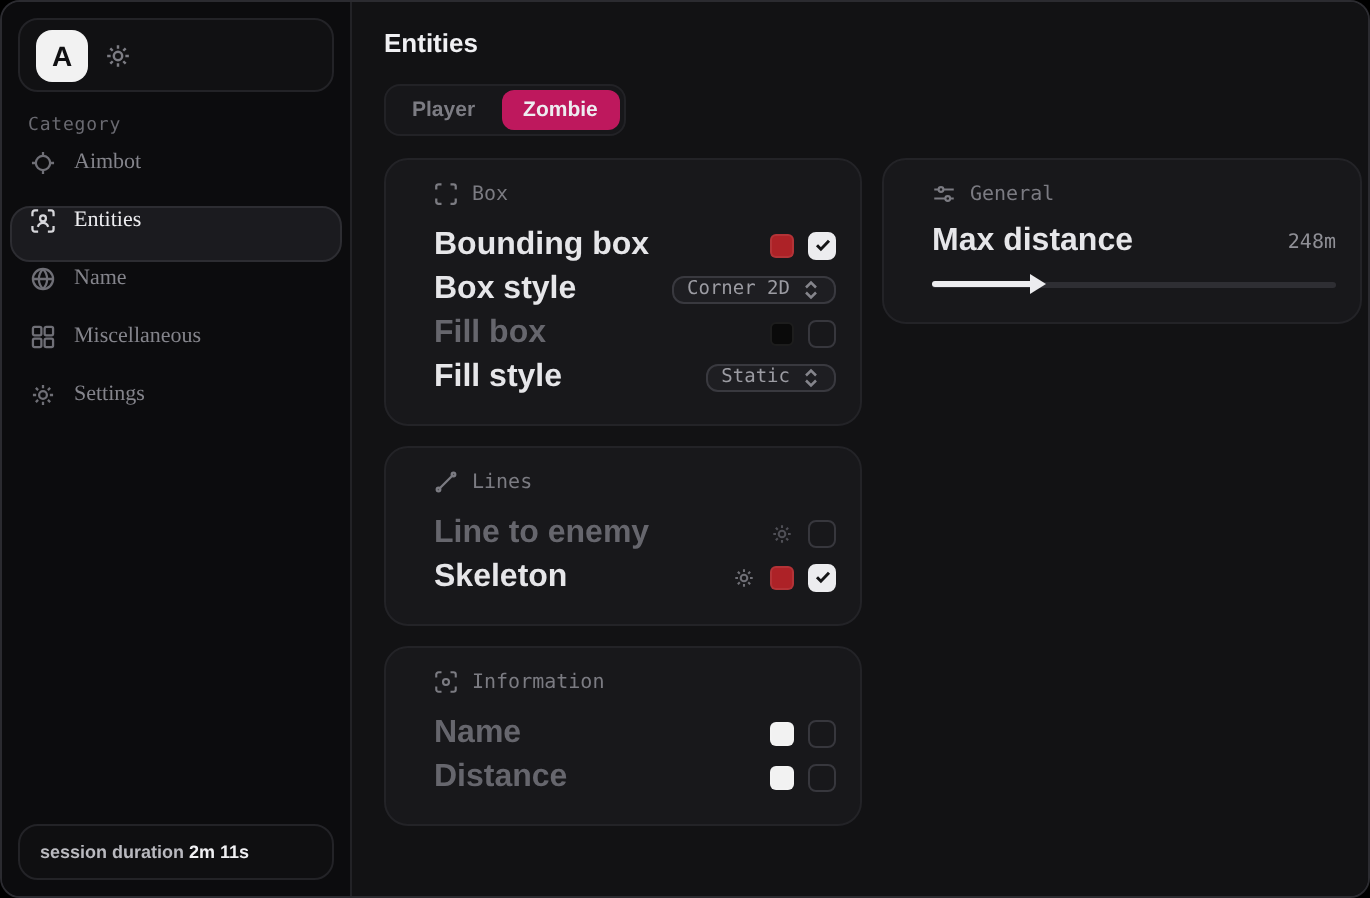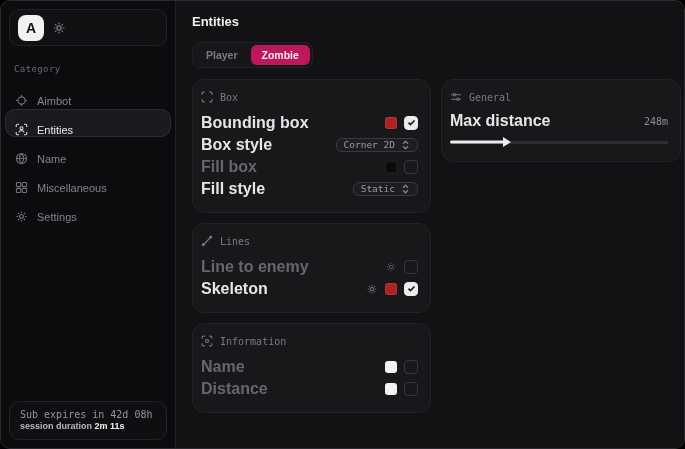--- a/index.html
+++ b/index.html
@@ -23,28 +23,28 @@
     width:26px; height:26px; background:#f2f2f2; border-radius:8px;
     display:flex; align-items:center; justify-content:center;
     color:#101012; font-weight:bold; font-size:14px;
   }
   .side-header .titles{ flex:1; line-height:1.15; }
   .app-name{ color:#ededf0; font-size:10.5px; font-weight:700; }
   .app-sub{ color:#85858c; font-size:9.5px; }
   .icon{ display:inline-flex; align-items:center; justify-content:center; }
   .gear-btn{ color:#7c7c83; cursor:pointer; }
   .category{
-    margin:10px 0 6px 13px; color:#6a6a71; font-size:9px;
+    margin:4px 0 6px 13px; color:#6a6a71; font-size:9px;
     font-family:"DejaVu Sans Mono", monospace; letter-spacing:.4px;
   }
   .menu{ display:flex; flex-direction:column; padding:0 4px; gap:1px; }
   .menu-item{
-    height:28px; display:flex; align-items:flex-end; gap:9px;
+    height:28px; display:flex; align-items:flex-start; gap:9px;
     padding:0 9px; border-radius:10px; color:#84848b; font-size:11px;
-    border:1px solid transparent; cursor:pointer;
+    border:1px solid transparent; cursor:pointer;font-family:Liberation Serif, serif;
   }
   .menu-item .icon{ color:#6f6f76; }
   .menu-item.selected{
     background:#1b1b1f; border-color:#2d2d32; color:#ededf0;
   }
   .menu-item.selected .icon{ color:#d6d6da; }
   .side-spacer{ flex:1; }
   .sub-card{
     margin:8px; border:1px solid #232327; border-radius:10px;
     background:#0f0f11; padding:7px 10px 8px 10px;
@@ -65,21 +65,21 @@
   .tab{
     padding:4px 11px; font-size:10.5px; color:#7c7c83; border-radius:6px;
     cursor:pointer; font-weight:600;
   }
   .tab.selected{ background:#be185d; color:#ededf0; }
   .columns{ display:flex; gap:10px; align-items:flex-start; }
   .col-left{ width:239px; min-width:239px; display:flex; flex-direction:column; gap:10px; }
   .col-right{ width:240px; min-width:240px; }
   .card{
     background:#18181b; border:1px solid #232327; border-radius:12px;
-    padding:11px 12px 13px 8px;
+    padding:11px 12px 13px 24px;
   }
   .card-header{
     display:flex; align-items:center; gap:7px; color:#7b7b82;
     font-size:10px; font-family:"DejaVu Sans Mono", monospace;
     margin-bottom:9px;
   }
   .row{
     display:flex; align-items:center; justify-content:space-between;
     min-height:21px; margin-top:1px;
   }
@@ -195,21 +195,20 @@
             <path d="M8 1.8v2M8 12.2v2M1.8 8h2M12.2 8h2M3.6 3.6l1.4 1.4M11 11l1.4 1.4M12.4 3.6L11 5M5 11l-1.4 1.4"></path>
           </svg>
         </span>
         <span>Settings</span>
       </div>
     </div>
 
     <div class="side-spacer"></div>
 
     <div class="sub-card">
-      <div class="sub-line1">Sub expires in 42d 08h</div>
       <div class="sub-line2">
         <span>session duration</span>
         <span class="val">2m 11s</span>
       </div>
     </div>
   </div>
 
   <div class="main">
     <div class="page-title">Entities</div>
 

